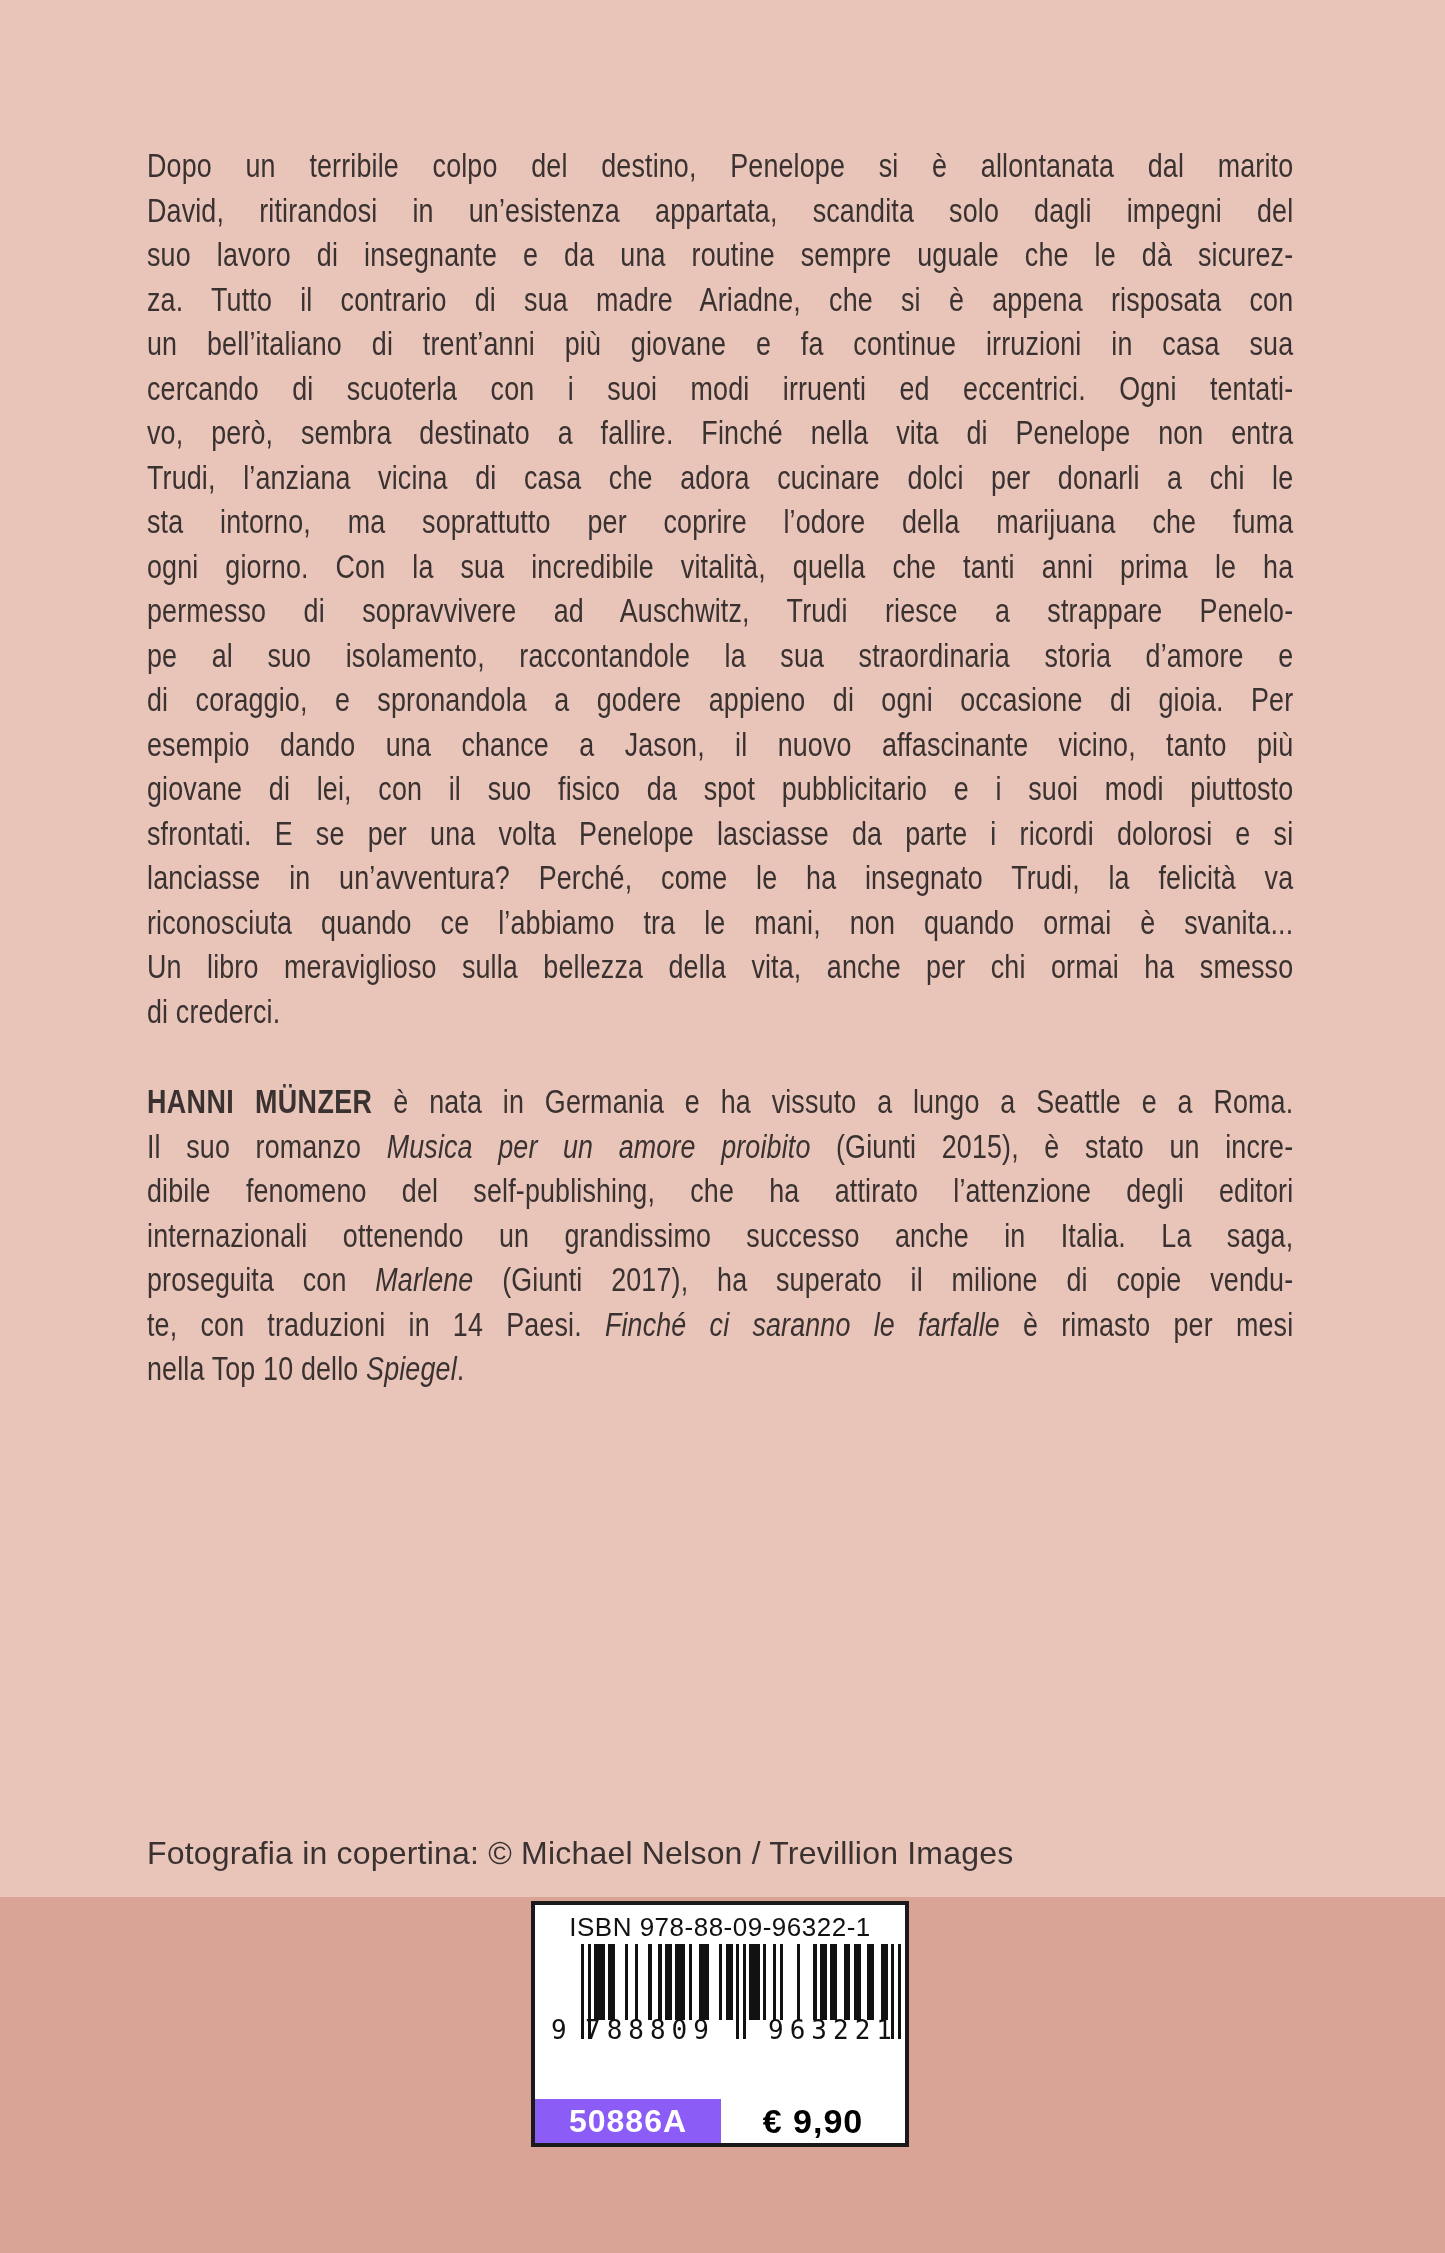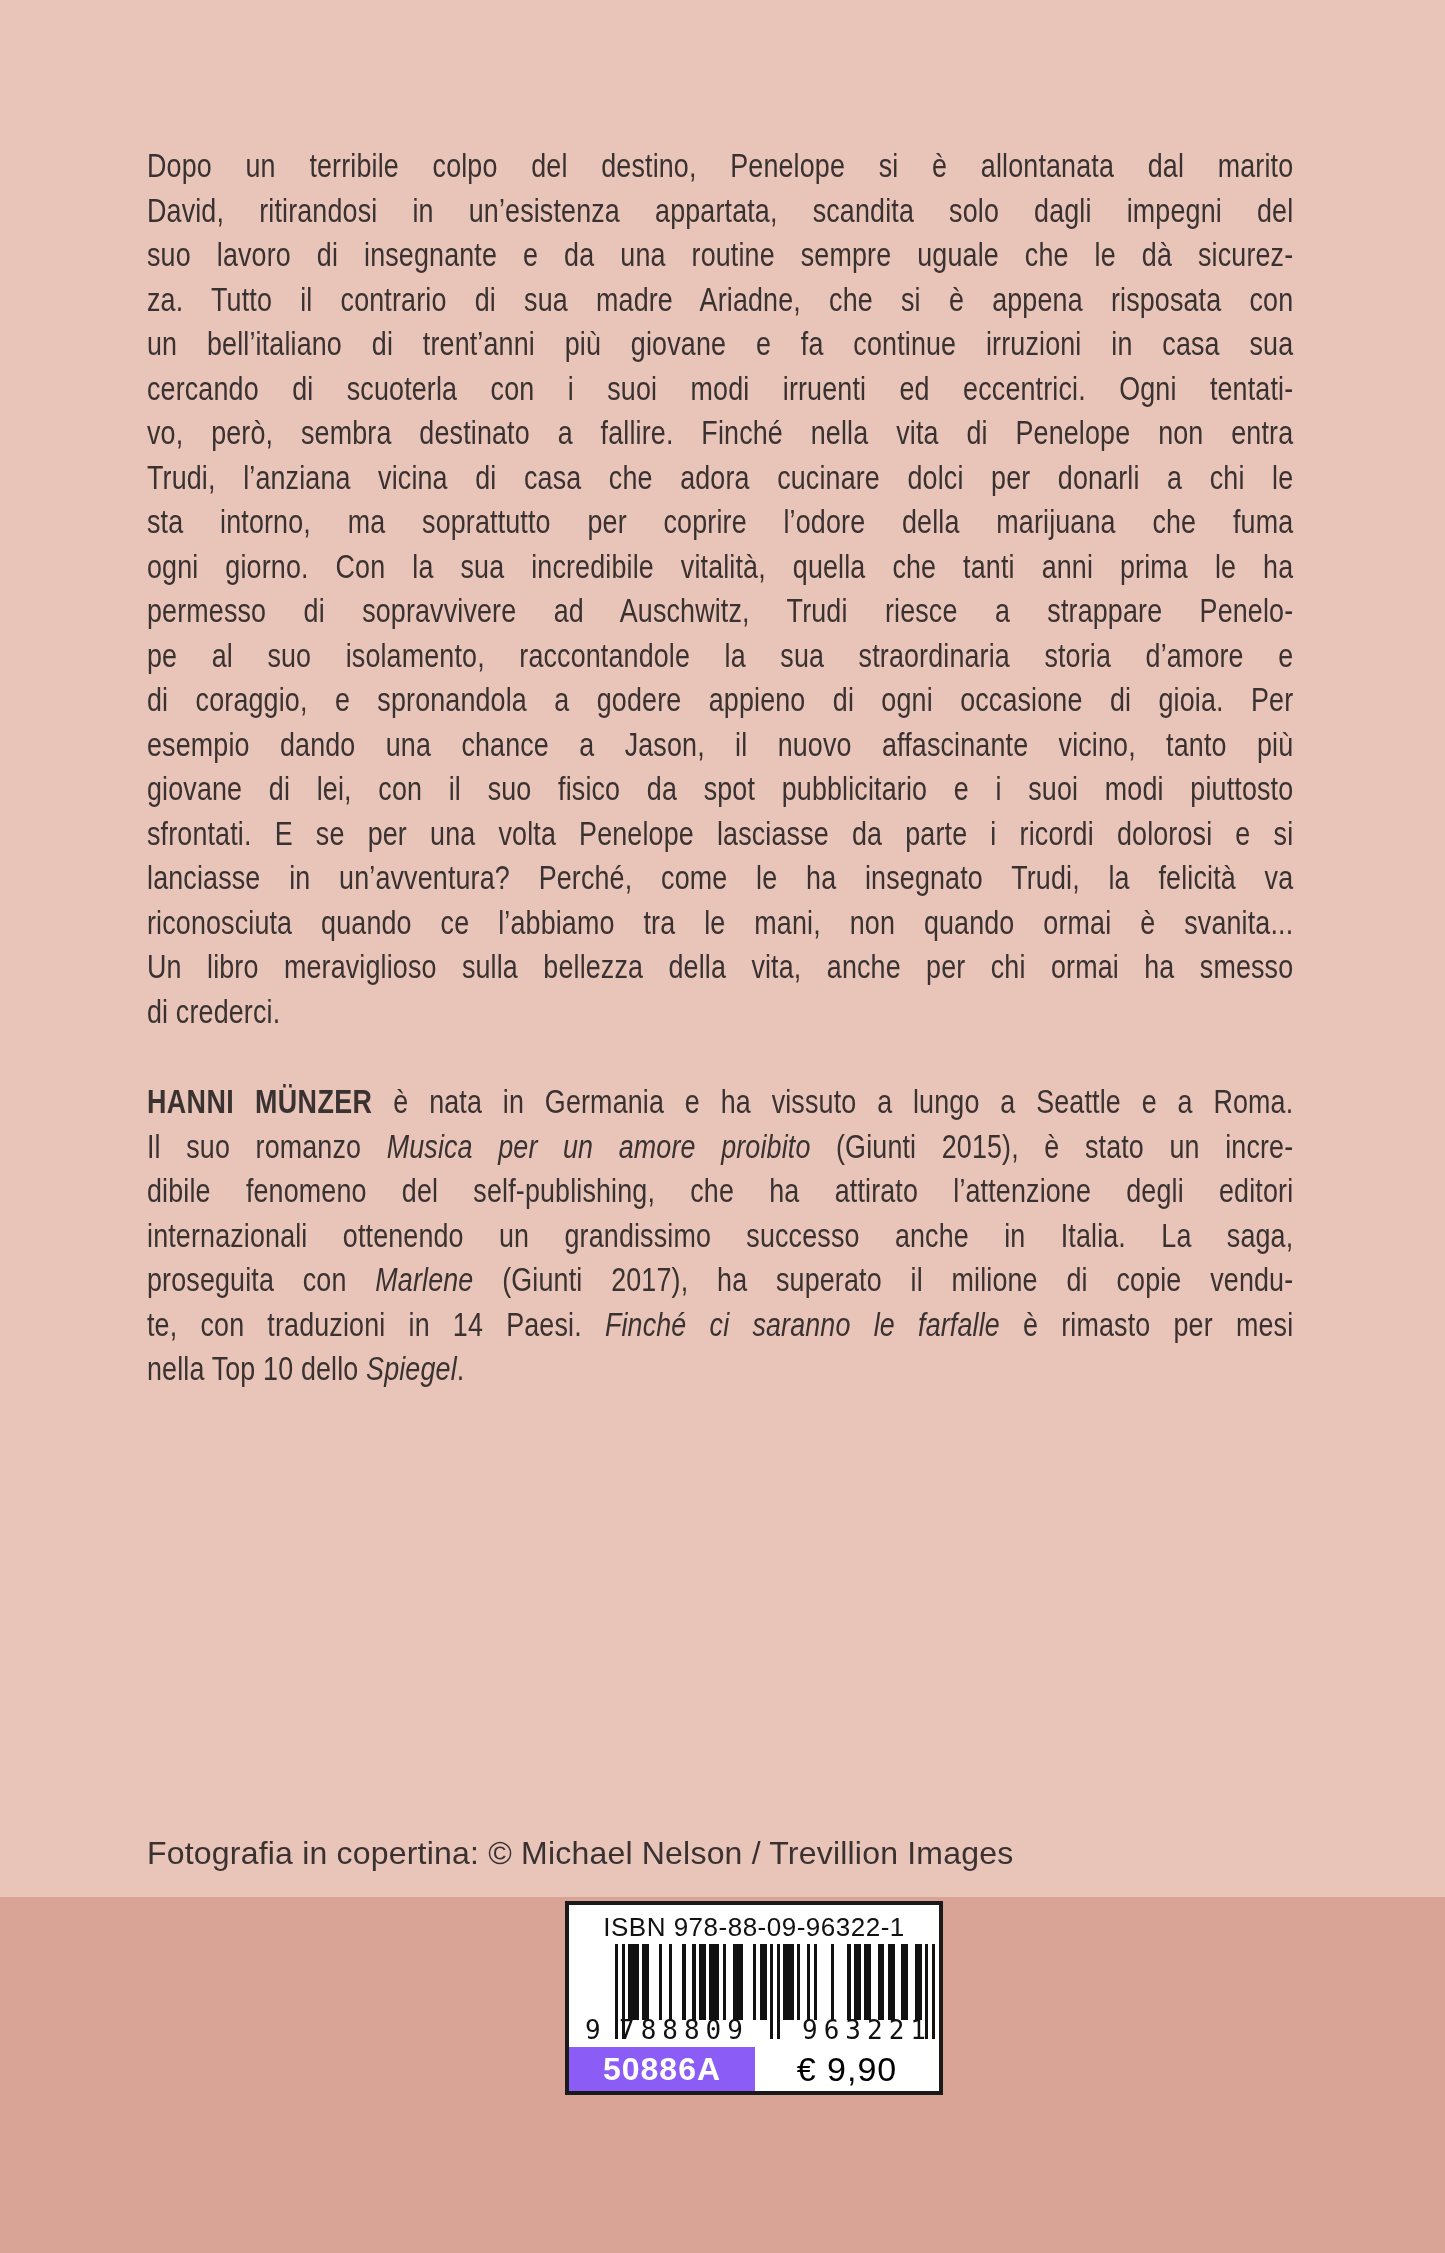--- a/index.html
+++ b/index.html
@@ -54,25 +54,24 @@
     font-size: 32px;
     letter-spacing: 0.2px;
     color: #3a3231;
   }
   
   .barcode-box {
     position: absolute;
     left: 531px;
     top: 1901px;
     width: 378px;
-    height: 194px;
+    height: 246px;
     background: #ffffff;
     border: 4px solid #1a1a1a;
     box-sizing: border-box;
-    margin-left: 34px;
   }
   .isbn {
     margin-top: 7px;
     height: 30px;
     text-align: center;
     font-size: 26px;
     letter-spacing: 0.5px;
     color: #111111;
     white-space: nowrap;
   }
@@ -110,21 +109,21 @@
     font-size: 32px;
     display: flex;
     align-items: center;
     justify-content: center;
     letter-spacing: 1px;
   }
   .price-cell {
     flex: 1;
     background: #ffffff;
     color: #000000;
-    font-weight: normal;
+    font-weight: bold;
     font-size: 34px;
     display: flex;
     align-items: center;
     justify-content: center;
     letter-spacing: 1px;
   }
 </style>
 </head>
 <body>
 

